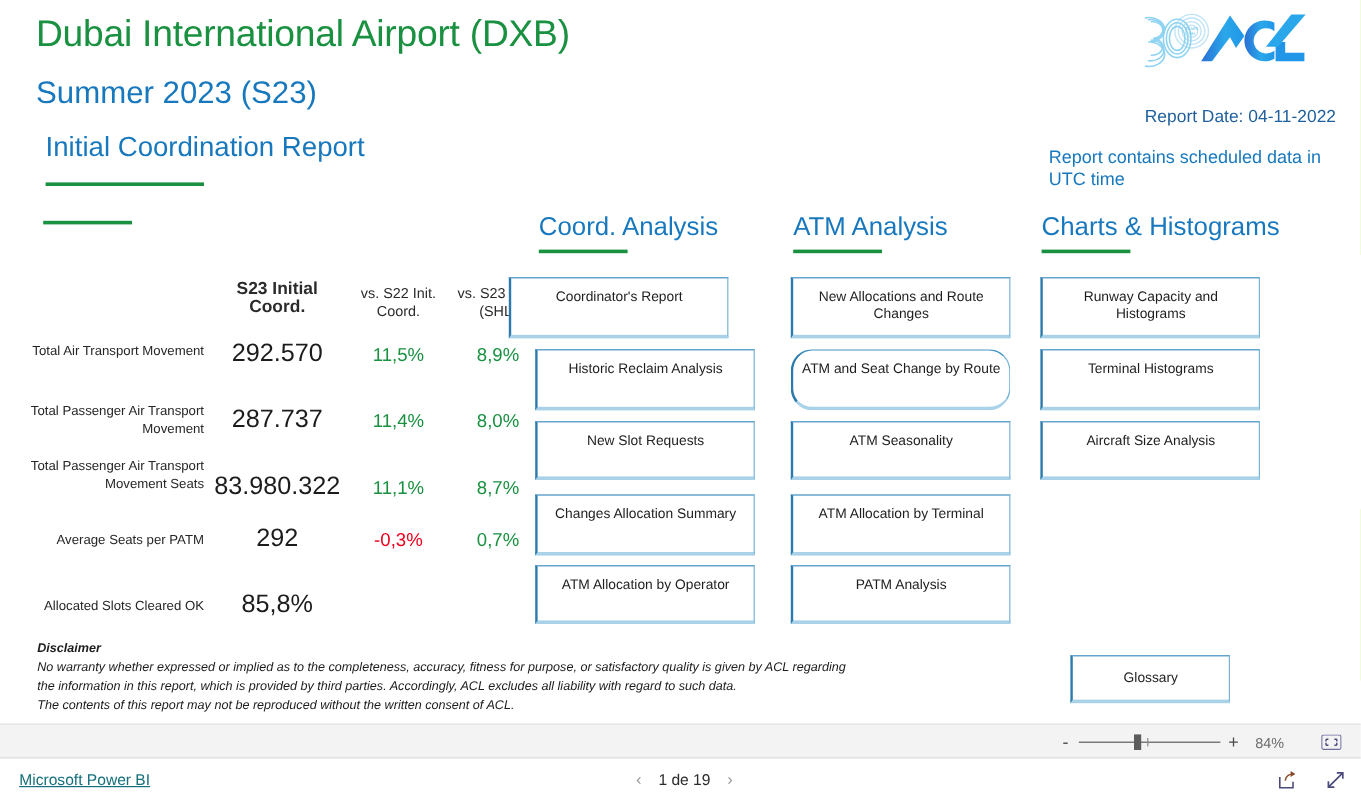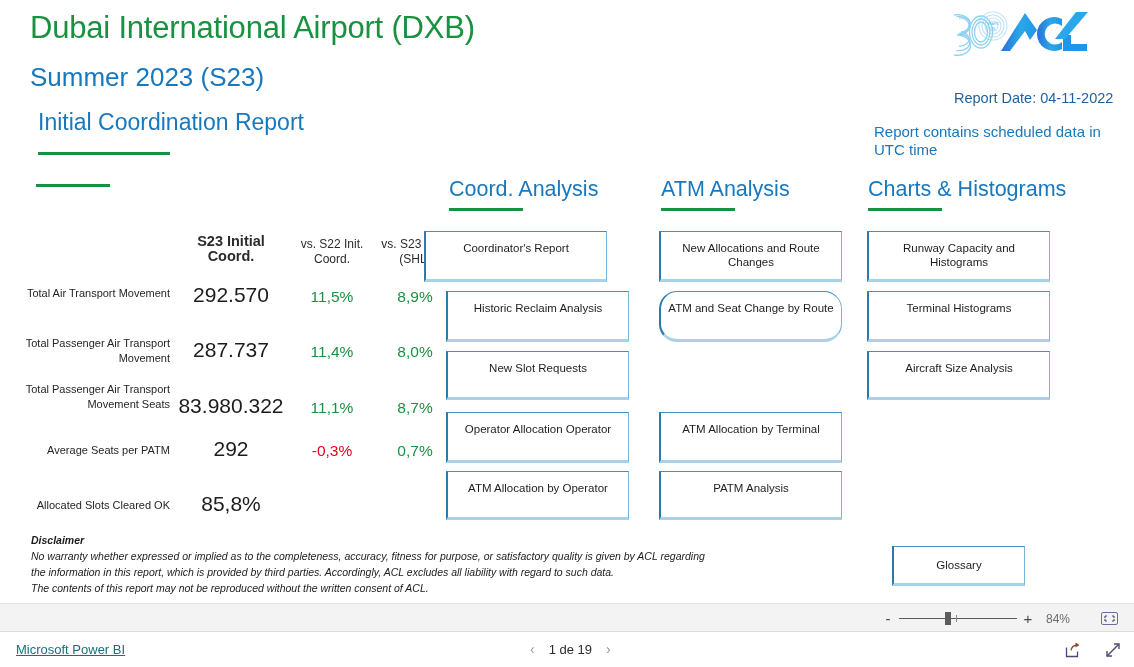--- a/index.html
+++ b/index.html
@@ -296,31 +296,34 @@
     <div class="navbtn" style="left:424px; top:231px; width:183px; height:51px;">
       <span>Coordinator's Report</span>
     </div>
     <div class="navbtn" style="left:446px; top:291px; width:183px; height:51px;">
       <span>Historic Reclaim Analysis</span>
     </div>
     <div class="navbtn" style="left:446px; top:351px; width:183px; height:49px;">
       <span>New Slot Requests</span>
     </div>
     <div class="navbtn" style="left:446px; top:412px; width:183px; height:51px;">
-      <span>Operator Allocation Operator</span>
+      <span>Changes Allocation Summary</span>
     </div>
     <div class="navbtn" style="left:446px; top:471px; width:183px; height:49px;">
       <span>ATM Allocation by Operator</span>
     </div>
 
     <div class="navbtn" style="left:659px; top:231px; width:183px; height:51px;">
       <span>New Allocations and Route Changes</span>
     </div>
     <div class="navbtn" style="left:659px; top:291px; width:183px; height:51px;border-radius:18px;">
       <span>ATM and Seat Change by Route</span>
+    </div>
+    <div class="navbtn" style="left:659px; top:351px; width:183px; height:49px;">
+      <span>ATM Seasonality</span>
     </div>
     <div class="navbtn" style="left:659px; top:412px; width:183px; height:51px;">
       <span>ATM Allocation by Terminal</span>
     </div>
     <div class="navbtn" style="left:659px; top:471px; width:183px; height:49px;">
       <span>PATM Analysis</span>
     </div>
 
     <div class="navbtn" style="left:867px; top:231px; width:183px; height:51px;">
       <span>Runway Capacity and Histograms</span>

